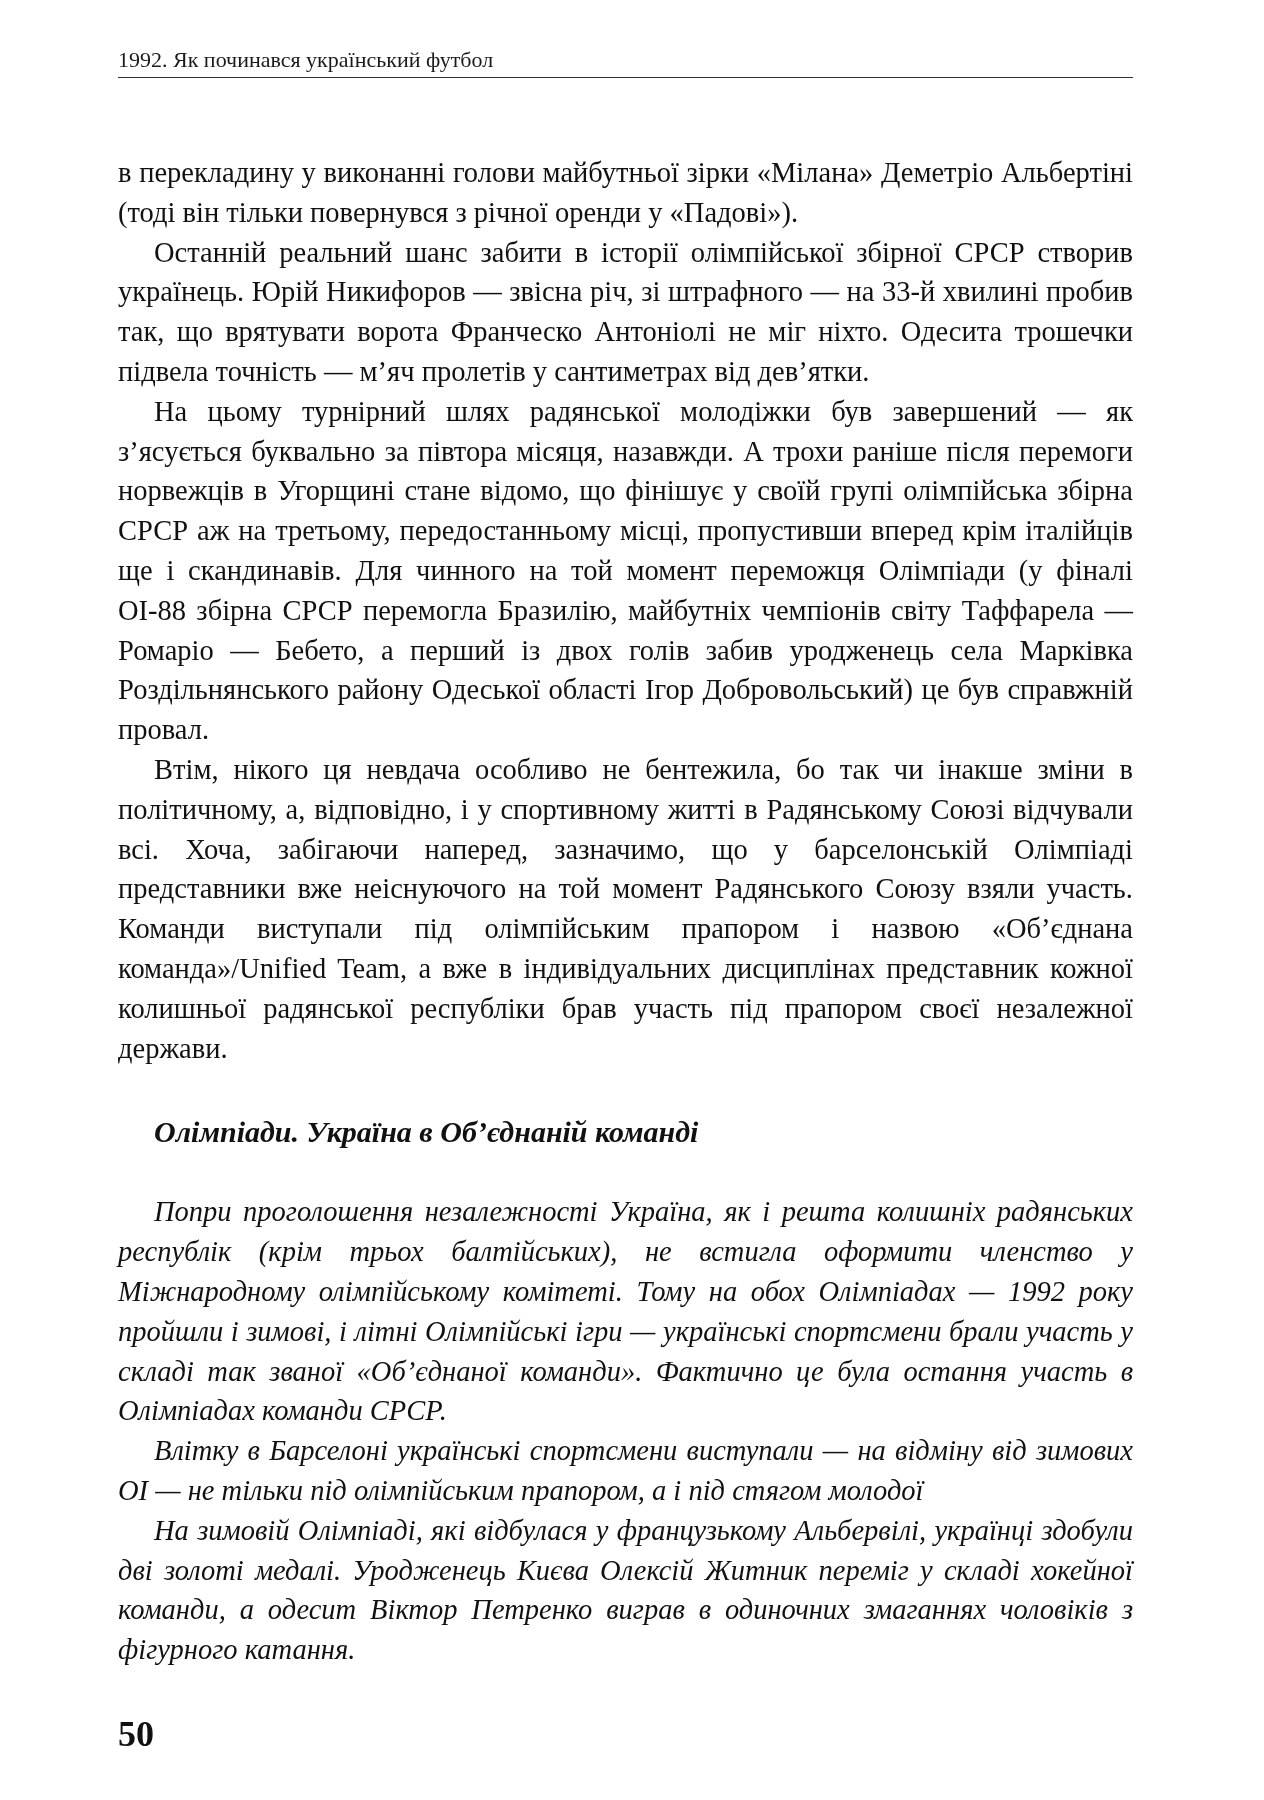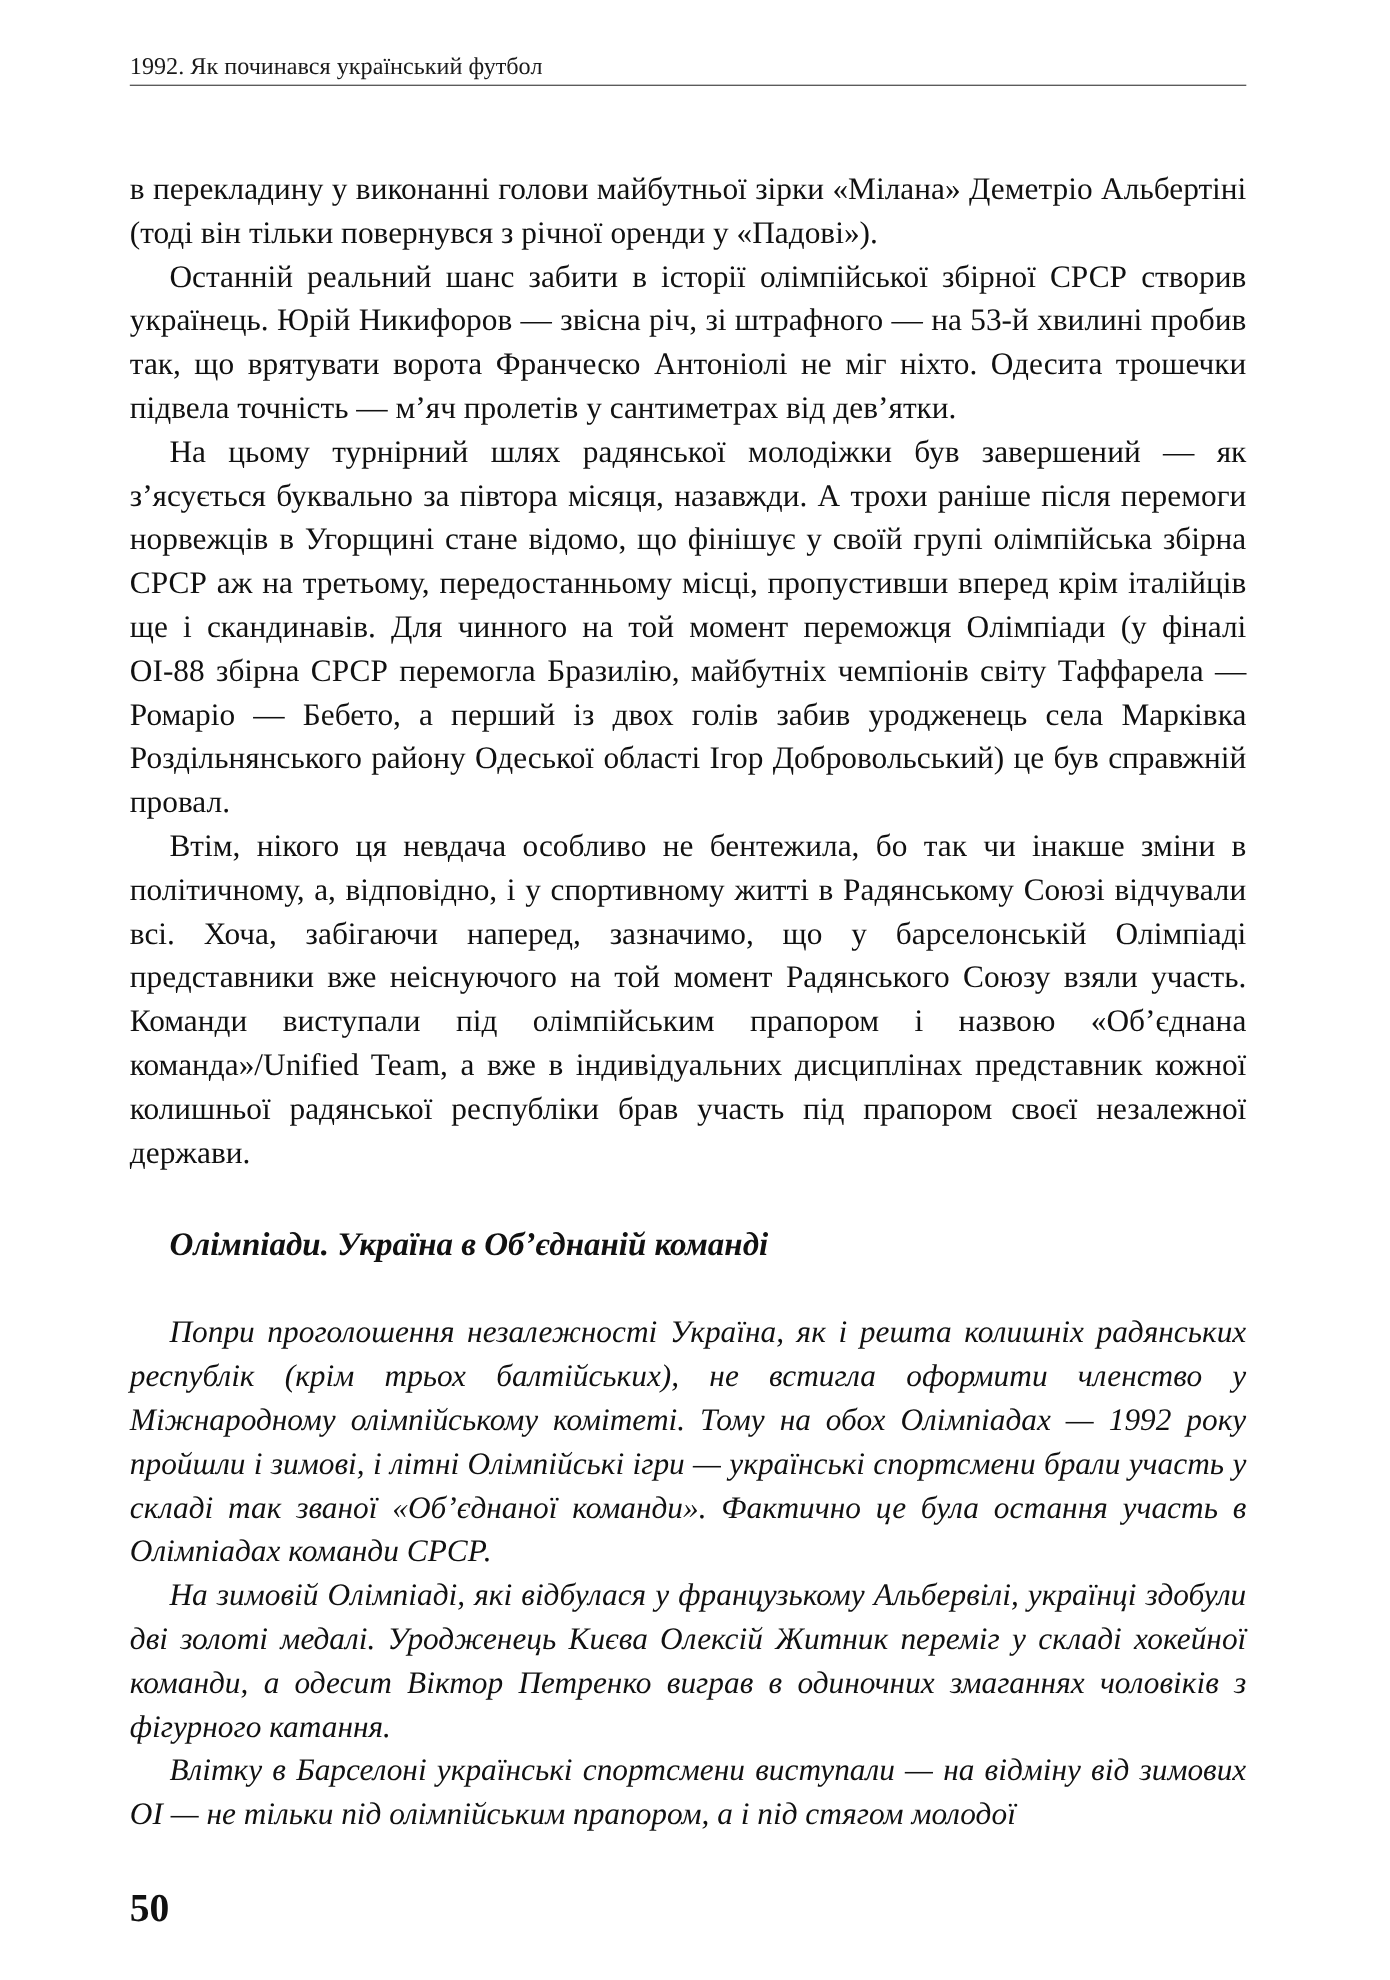--- a/index.html
+++ b/index.html
@@ -79,31 +79,31 @@
 <body>
 
 <div class="page">
 
   <div class="running-head">1992. Як починався український футбол</div>
 
   <div class="body-text">
 
     <p class="para no-indent">в перекладину у виконанні голови майбутньої зірки «Мілана» Деметріо Альбертіні (тоді він тільки повернувся з річної оренди у «Падові»).</p>
 
-    <p class="para">Останній реальний шанс забити в історії олімпійської збірної СРСР створив українець. Юрій Никифоров — звісна річ, зі штрафного — на 53-й хвилині пробив так, що врятувати ворота Франческо Антоніолі не міг ніхто. Одесита трошечки підвела точність — м’яч пролетів у сантиметрах від дев’ятки.</p>
+    <p class="para">Останній реальний шанс забити в історії олімпійської збірної СРСР створив українець. Юрій Никифоров — звісна річ, зі штрафного — на 33-й хвилині пробив так, що врятувати ворота Франческо Антоніолі не міг ніхто. Одесита трошечки підвела точність — м’яч пролетів у сантиметрах від дев’ятки.</p>
 
     <p class="para">На цьому турнірний шлях радянської молодіжки був завершений — як з’ясується буквально за півтора місяця, назавжди. А трохи раніше після перемоги норвежців в Угорщині стане відомо, що фінішує у своїй групі олімпійська збірна СРСР аж на третьому, передостанньому місці, пропустивши вперед крім італійців ще і скандинавів. Для чинного на той момент переможця Олімпіади (у фіналі ОІ-88 збірна СРСР перемогла Бразилію, майбутніх чемпіонів світу Таффарела — Ромаріо — Бебето, а перший із двох голів забив уродженець села Марківка Роздільнянського району Одеської області Ігор Добровольський) це був справжній провал.</p>
 
     <p class="para">Втім, нікого ця невдача особливо не бентежила, бо так чи інакше зміни в політичному, а, відповідно, і у спортивному житті в Радянському Союзі відчували всі. Хоча, забігаючи наперед, зазначимо, що у барселонській Олімпіаді представники вже неіснуючого на той момент Радянського Союзу взяли участь. Команди виступали під олімпійським прапором і назвою «Об’єднана команда»/Unified Team, а вже в індивідуальних дисциплінах представник кожної колишньої радянської республіки брав участь під прапором своєї незалежної держави.</p>
 
     <h2 class="section-heading">Олімпіади. Україна в Об’єднаній команді</h2>
 
     <div class="italic-block">
       <p class="para italic">Попри проголошення незалежності Україна, як і решта колишніх радянських республік (крім трьох балтійських), не встигла оформити членство у Міжнародному олімпійському комітеті. Тому на обох Олімпіадах — 1992 року пройшли і зимові, і літні Олімпійські ігри — українські спортсмени брали участь у складі так званої «Об’єднаної команди». Фактично це була остання участь в Олімпіадах команди СРСР.</p>
 
+      <p class="para italic">Влітку в Барселоні українські спортсмени виступали — на відміну від зимових ОІ — не тільки під олімпійським прапором, а і під стягом молодої</p>
+
       <p class="para italic">На зимовій Олімпіаді, які відбулася у французькому Альбервілі, українці здобули дві золоті медалі. Уродженець Києва Олексій Житник переміг у складі хокейної команди, а одесит Віктор Петренко виграв в одиночних змаганнях чоловіків з фігурного катання.</p>
-
-      <p class="para italic">Влітку в Барселоні українські спортсмени виступали — на відміну від зимових ОІ — не тільки під олімпійським прапором, а і під стягом молодої</p>
     </div>
   </div>
 
   <div class="folio">50</div>
 </div>
 
 </body></html>

